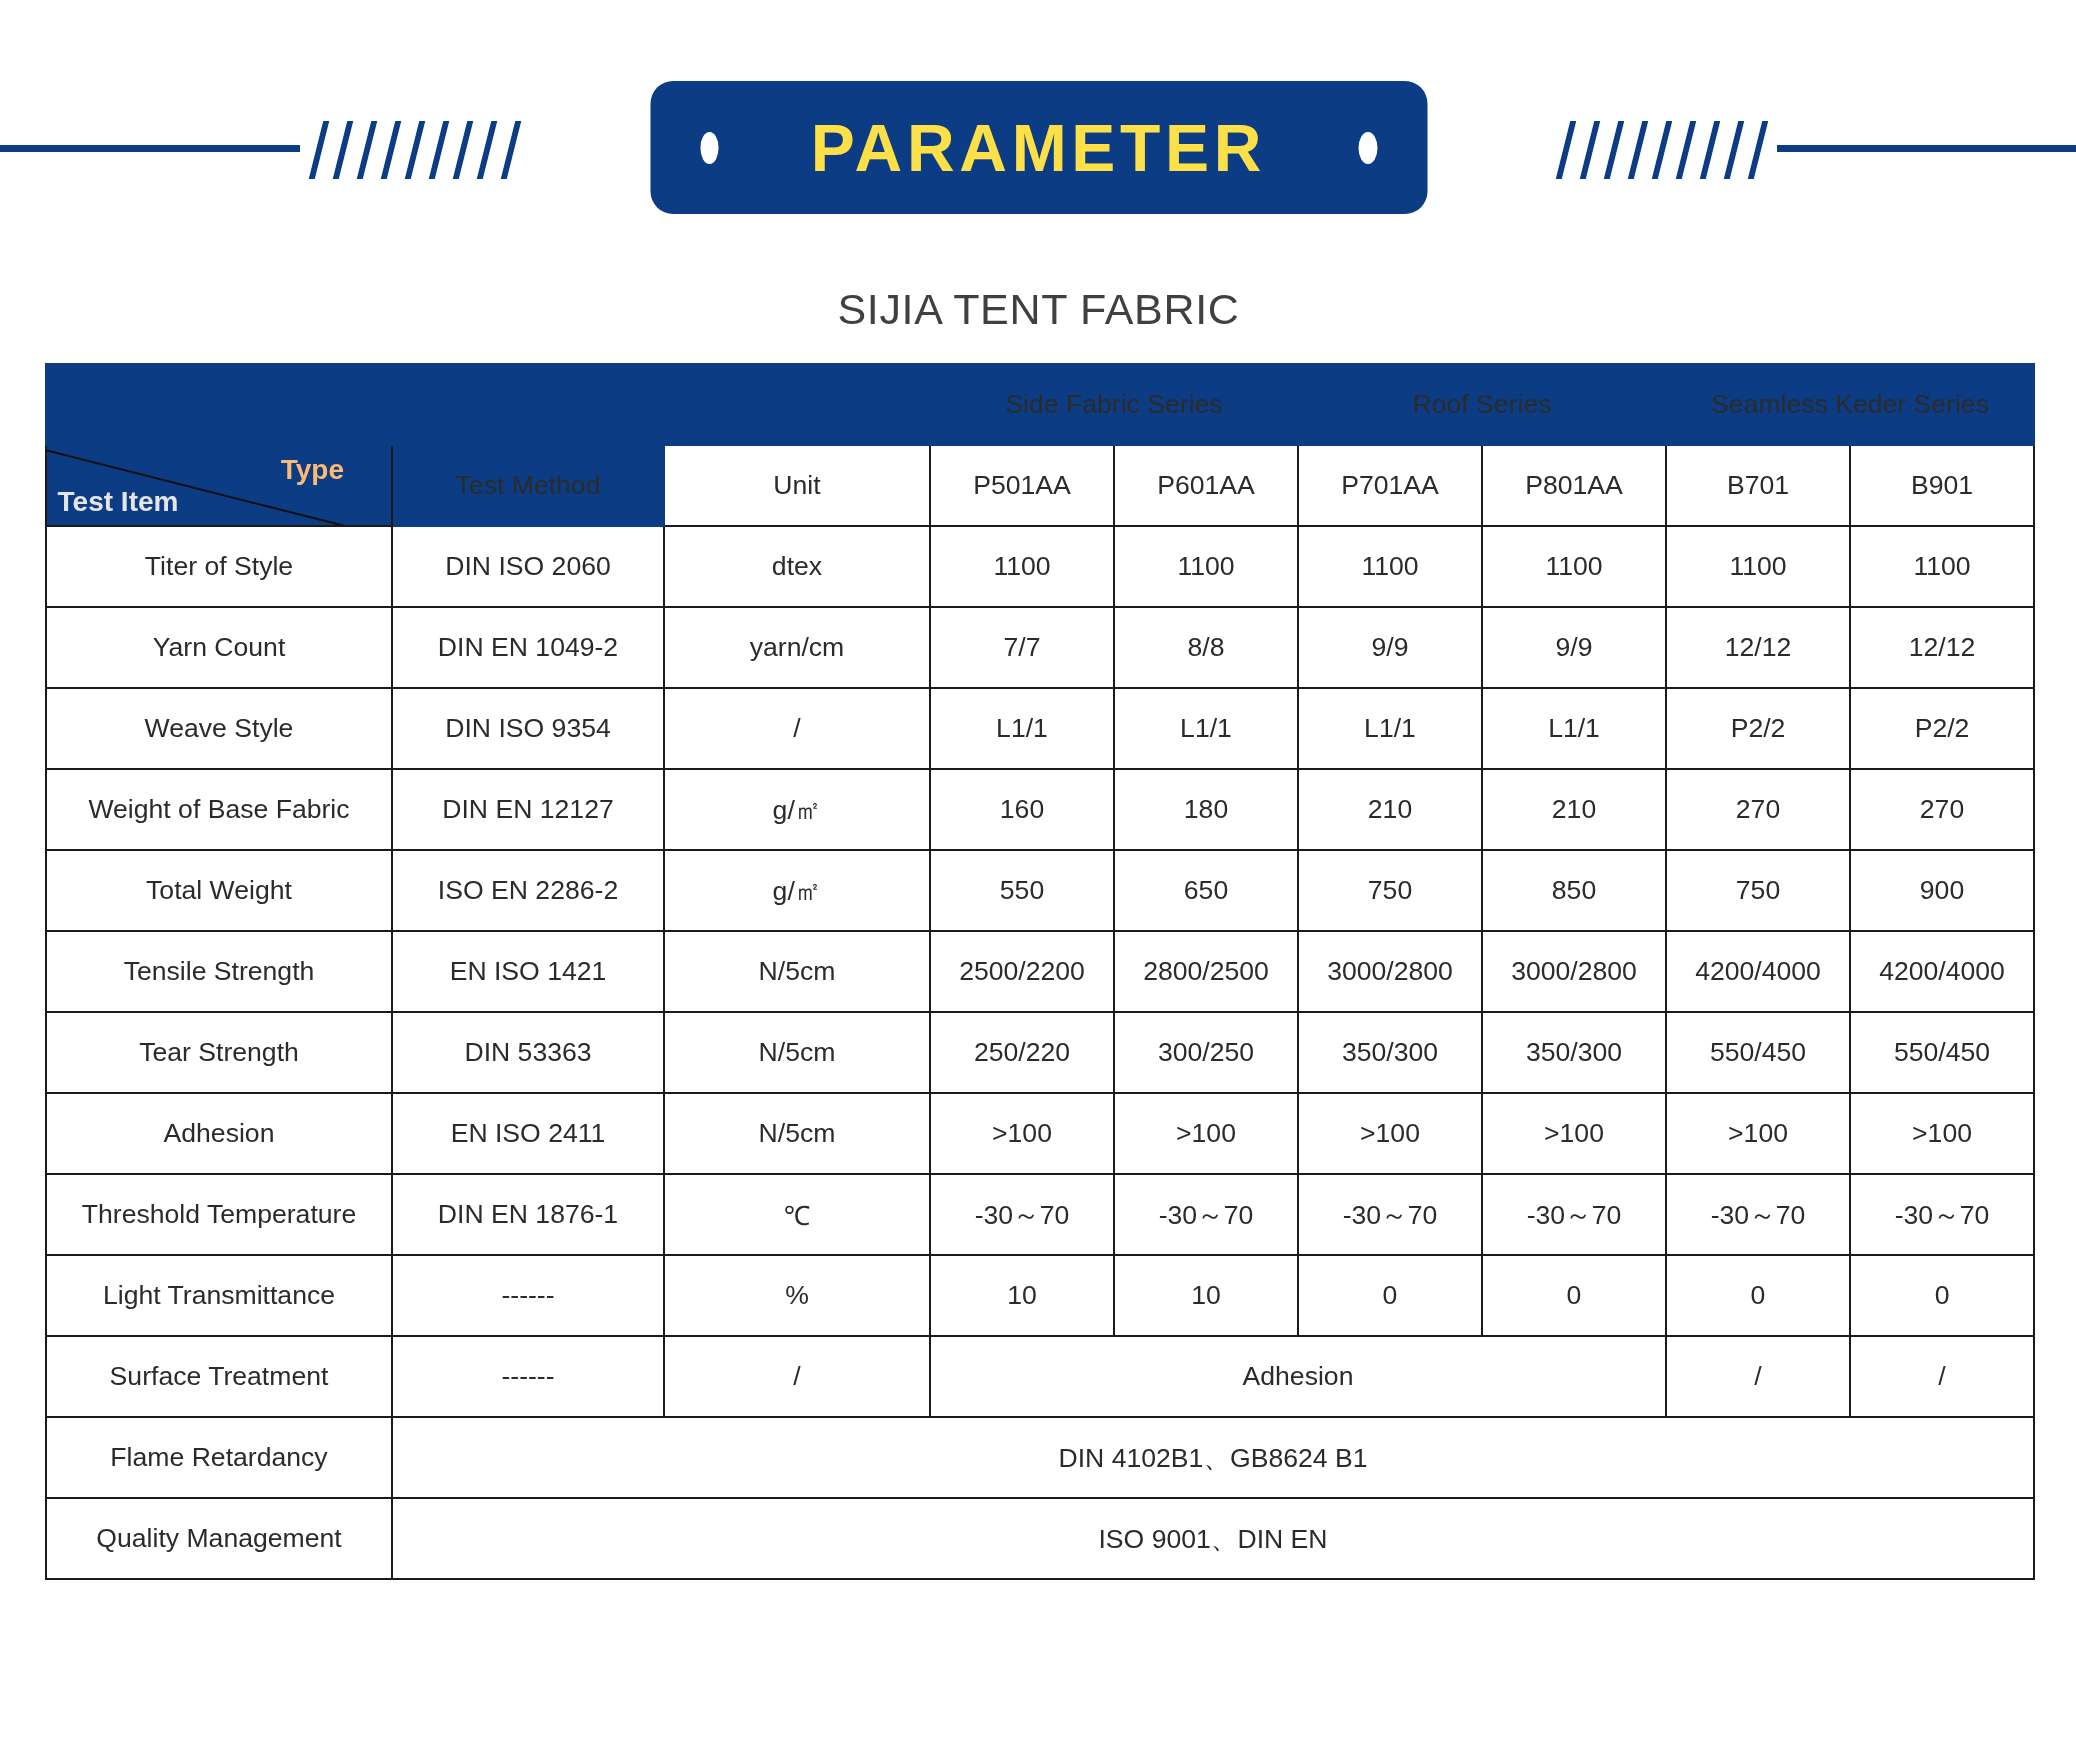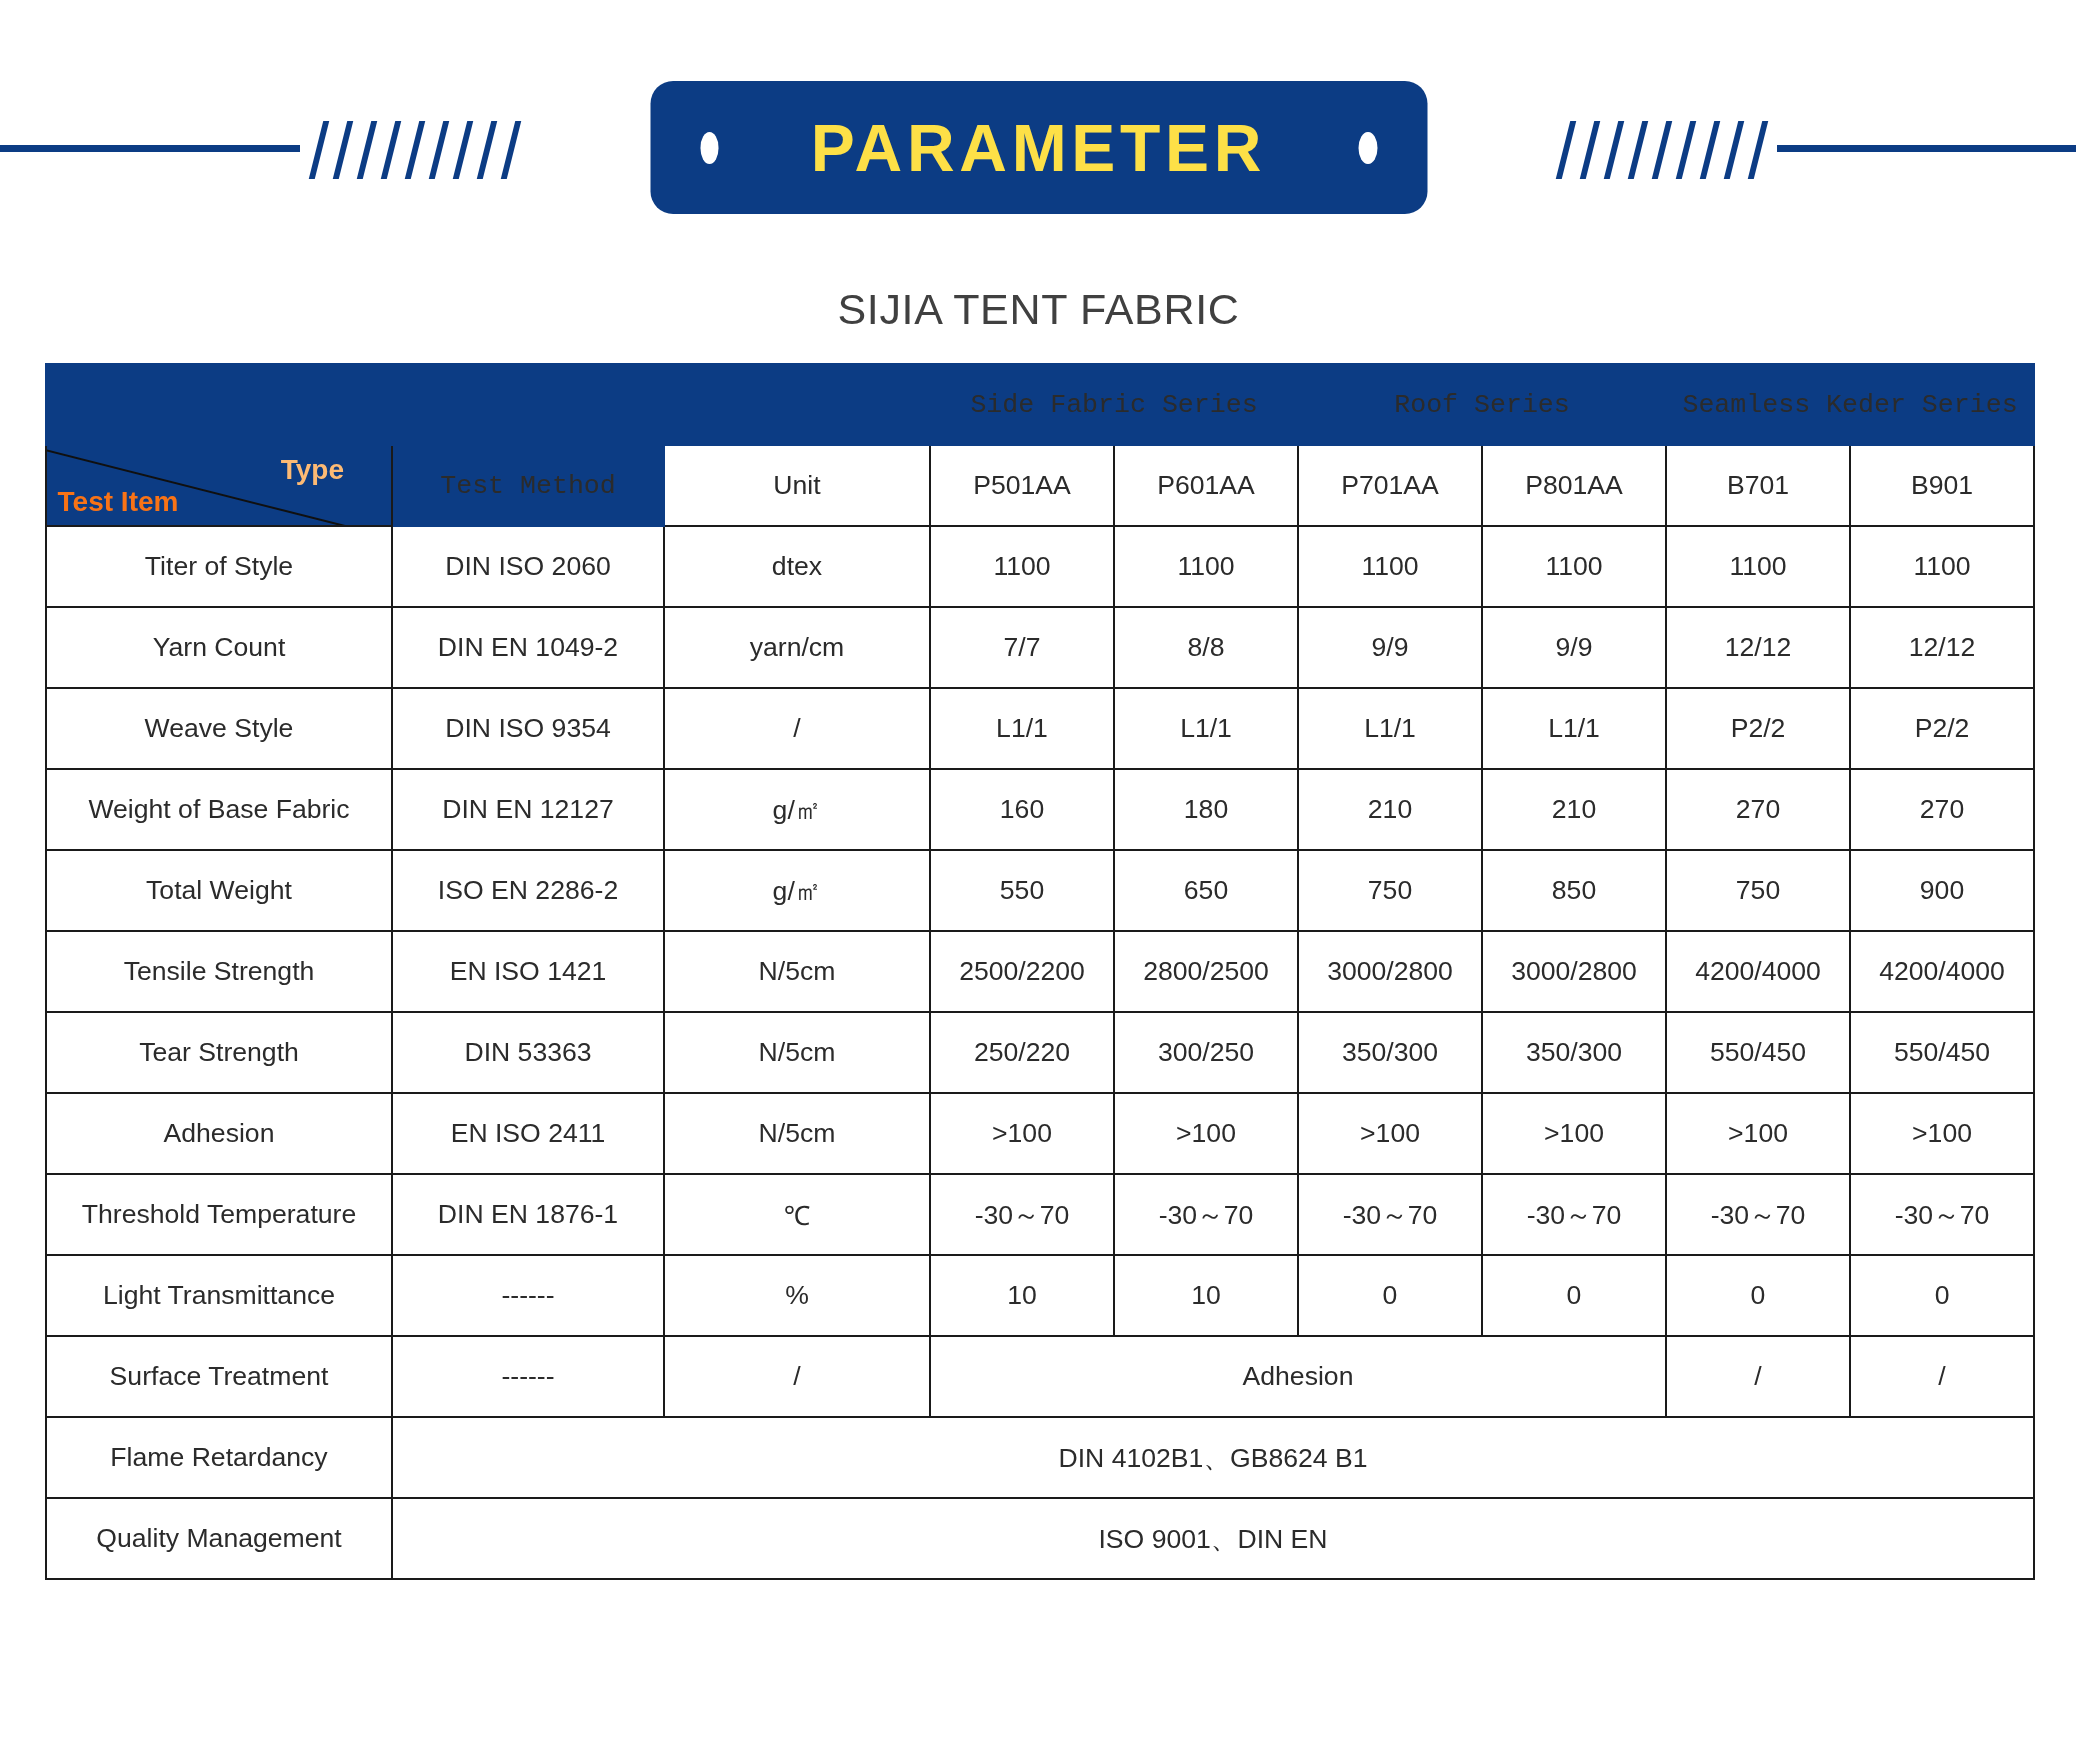--- a/index.html
+++ b/index.html
@@ -103,21 +103,20 @@
     font-weight: 400;
     padding: 0;
     height: 81px;
   }
   .blue {
     background: #0c3c84;
     color: #ffffff;
     font-weight: bold;
     font-size: 28px;
     border-color: #0c3c84 !important;
-    font-family: Liberation Mono, monospace;
   }
   .grouphdr { height: 78px; }
   .blank-blue { background: #0c3c84; border-color: #0c3c84 !important; }
 
   
   .split {
     position: relative;
     background: #0c3c84;
     height: 85px;
     border-color: #1a1a1a !important;
@@ -144,21 +143,21 @@
     top: 8px;
     color: #fdba74;
     font-weight: bold;
     font-size: 28px;
     margin-left: 8px;
   }
   .split .lbl-item {
     position: absolute;
     left: 10.6px;
     bottom: 6.6px;
-    color: #f97316;
+    color: #e5e5e5;
     font-weight: bold;
     font-size: 28px;
   }
 
   .col-item   { width: 346px; }
   .col-method { width: 272px; }
   .col-unit   { width: 266px; }
   .col-v      { width: 184px; }
 
   .rowlabel { font-size: 28px; }

